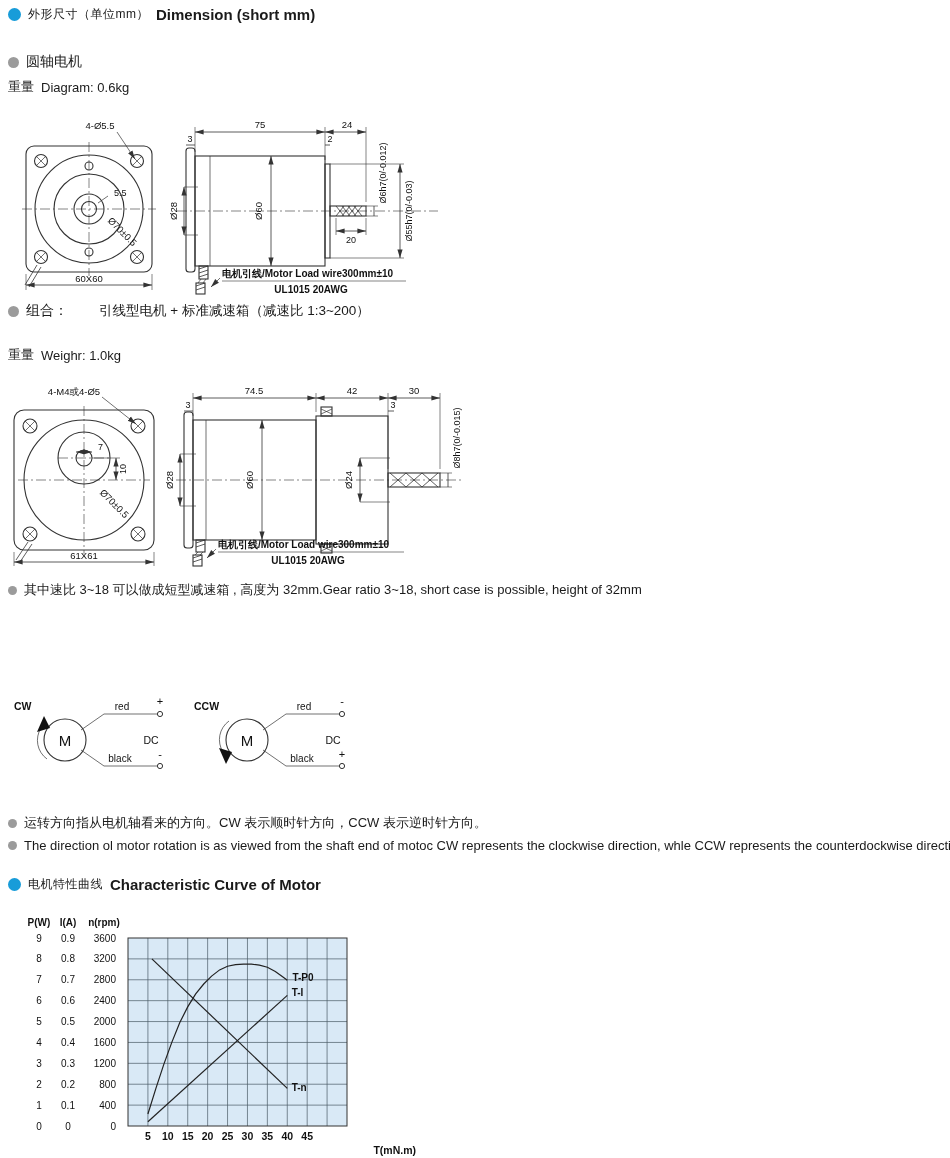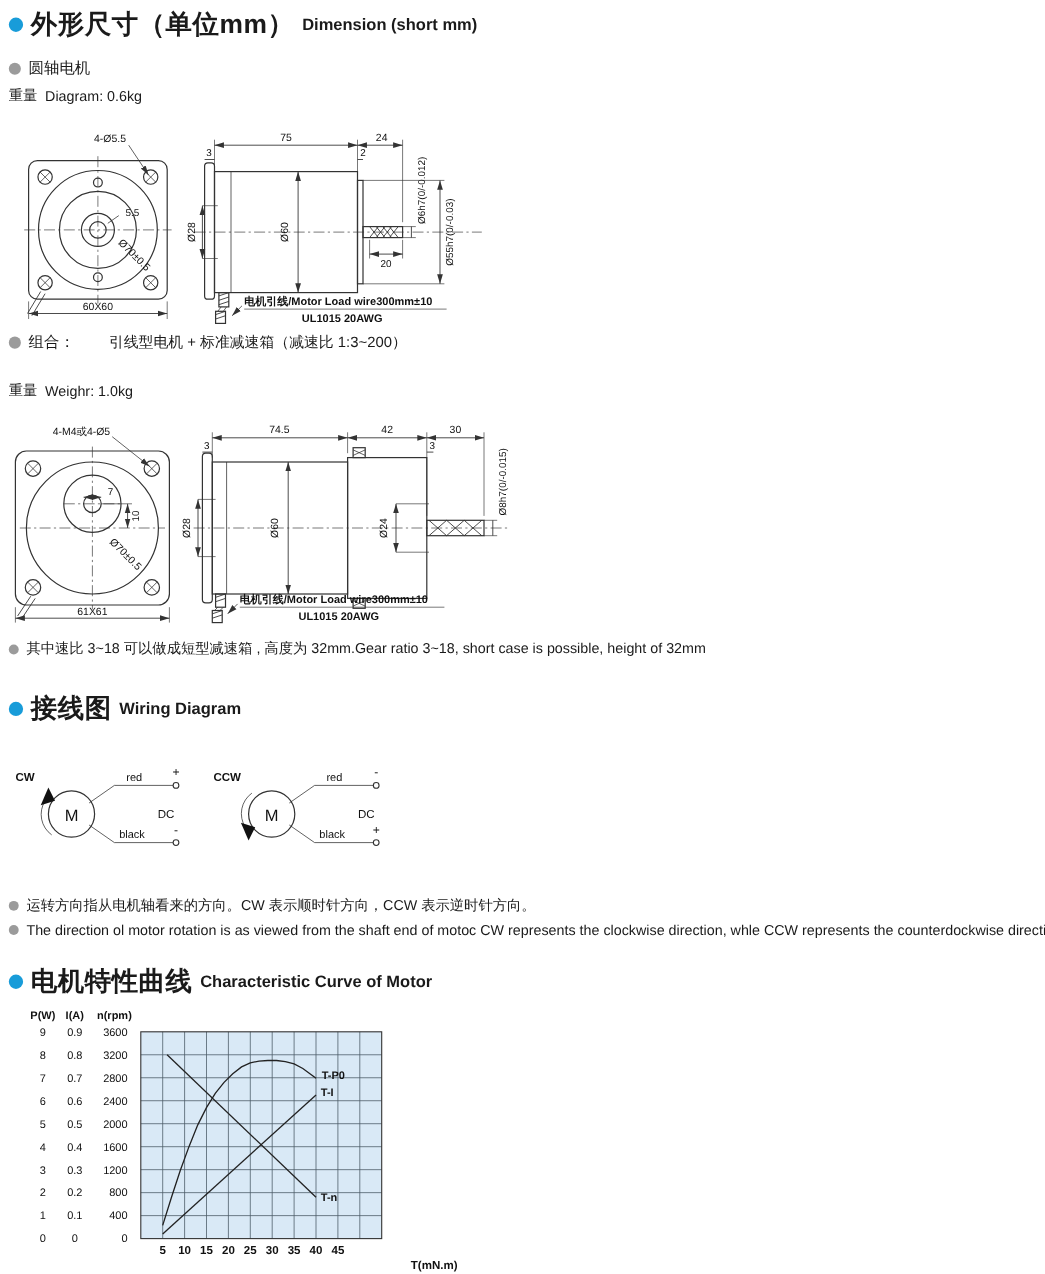--- a/index.html
+++ b/index.html
@@ -3,21 +3,21 @@
 <meta charset="utf-8">
 <style>
   html,body{margin:0;padding:0;background:#fff;}
   .page{position:relative;width:950px;height:1158px;background:#ffffff;
         font-family:"Liberation Sans","DejaVu Sans",sans-serif;color:#1a1a1a;overflow:hidden;}
   .row{position:absolute;display:flex;align-items:center;gap:7px;white-space:nowrap;}
   .dot{border-radius:50%;flex:0 0 auto;}
   .dot.lg{width:13px;height:13px;}
   .dot.md{width:11px;height:11px;}
   .dot.sm{width:9px;height:9px;}
-  .h1 .zh{font-size:24px;font-weight:bold;letter-spacing:.5px;}
+  .h1 .zh{font-size:12px;font-weight:normal;letter-spacing:.5px;}
   .h1 .en{font-size:15px;font-weight:bold;}
   .h2 .zh{font-size:14px;font-weight:normal;}
   .h2 .rest{font-size:13.5px;margin-left:24px;}
   .plain{font-size:13px;justify-content:flex-end;}
   .dwg{position:absolute;}
   .dwg text{fill:#111;}
   .outline{fill:none;stroke:#333;stroke-width:1.1;}
   .thin{fill:none;stroke:#333;stroke-width:0.7;}
   .ext{stroke:#333;stroke-width:0.6;}
   .dim{stroke:#333;stroke-width:0.8;fill:none;}
@@ -278,25 +278,20 @@
       <line class="ext" x1="212" y1="170" x2="398" y2="170"></line>
       <text x="302" y="182" text-anchor="middle" font-size="10" font-weight="bold">UL1015 20AWG</text>
     </g>
   </svg>
 
   <div class="row plain" style="left:8px;top:581px">
     <span class="dot sm" style="background: rgb(155, 155, 155);"></span>
     <span>其中速比 3~18 可以做成短型减速箱 , 高度为 32mm.Gear ratio 3~18, short case is possible, height of 32mm</span>
   </div>
 
-  <div class="row h1" style="left:8px;top:628px">
-    <span class="dot lg" style="background: rgb(24, 156, 217);"></span>
-    <span class="zh">接线图</span>
-    <span class="en">Wiring Diagram</span>
-  </div>
 
   <svg class="dwg" style="left:8px;top:694px" width="370" height="95" viewBox="0 0 370 95">
     <g>
       <text x="6" y="16" font-size="10.5" font-weight="bold">CW</text>
       <circle class="outline" cx="57" cy="46" r="21"></circle>
       <text x="57" y="52" text-anchor="middle" font-size="15">M</text>
       <path class="thin" d="M39,65 A23,23 0 0 1 33,34"></path>
       <polygon points="29,38 36,22 42,34" fill="#111"></polygon>
       <polyline class="thin" points="73,36 96,20 150,20"></polyline>
       <text x="114" y="16" text-anchor="middle" font-size="10">red</text>

